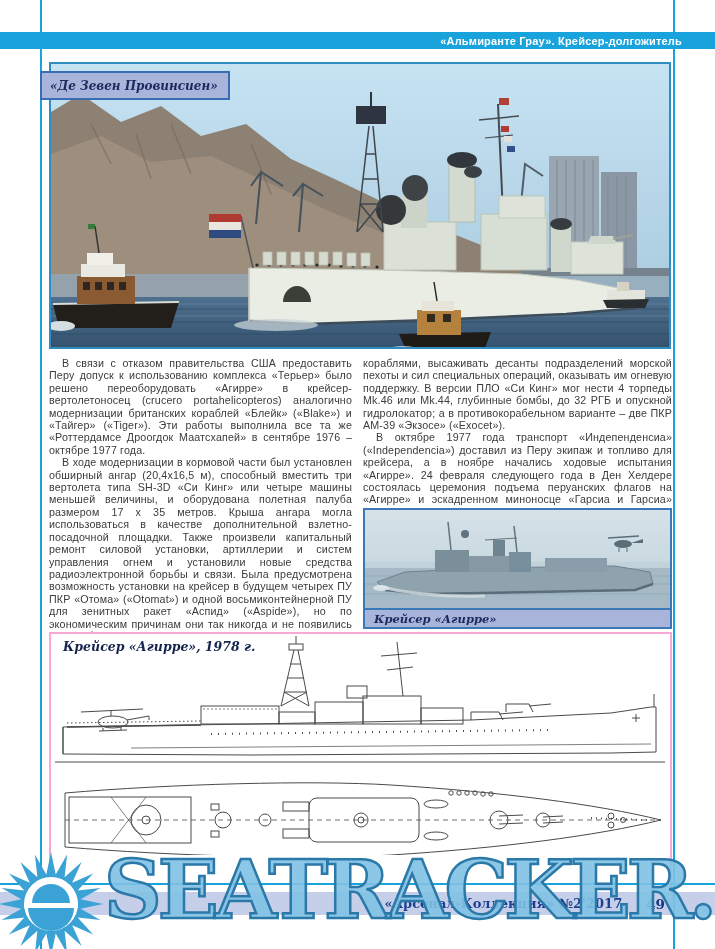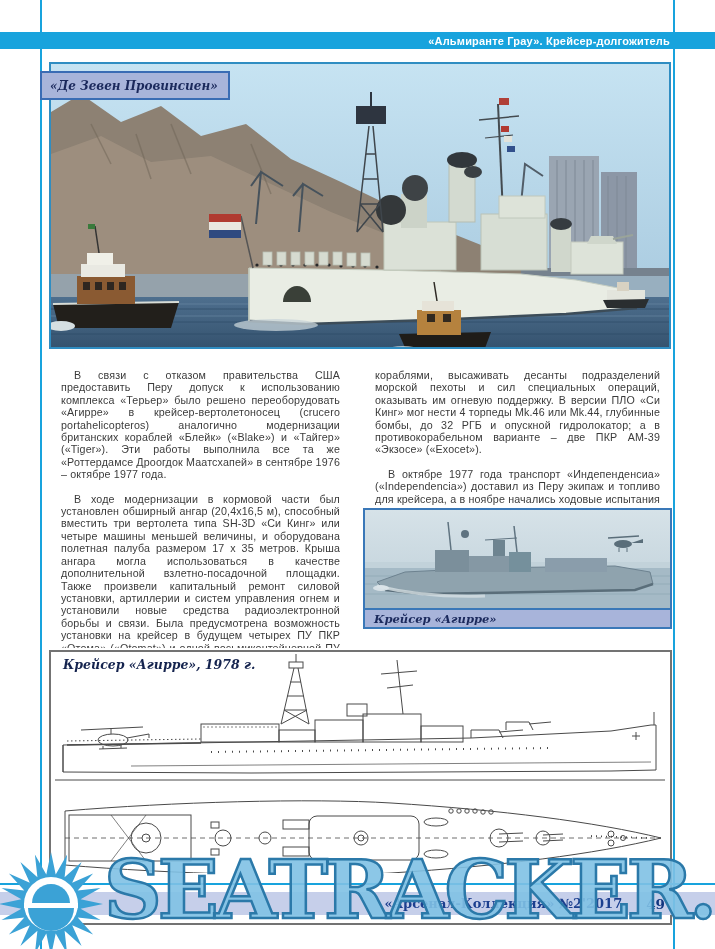--- a/index.html
+++ b/index.html
@@ -7,50 +7,50 @@
         font-family:"Liberation Sans",sans-serif;}
 
   
   .vline{position:absolute;top:0;width:2px;height:949px;background:#18a3dd;z-index:5;}
   .vline.left{left:40px;}
   .vline.right{left:673px;}
   .hrule-bottom{position:absolute;left:0;top:883px;width:715px;height:2px;background:#18a3dd;z-index:5;}
 
   
   .header-band{position:absolute;left:0;top:32px;width:715px;height:17px;background:#18a3dd;z-index:6;
-               display:flex;align-items:center;justify-content:flex-end;padding-right:45px;box-sizing:border-box;}
+               display:flex;align-items:center;justify-content:flex-end;padding-right:33px;box-sizing:border-box;}
   .header-band span{color:#ffffff;font-size:11px;font-weight:bold;letter-spacing:.2px;}
 
   
   .main-photo{position:absolute;left:49px;top:62px;width:622px;height:287px;border:2px solid #2f8dc2;
               box-sizing:border-box;z-index:2;background:#bcd9e8;}
   .caption-box{position:absolute;left:40px;top:71px;z-index:7;background:#a8b4da;border:2px solid #3a6cb4;
                padding:3px 10px 4px 8px;}
   .caption-box span{font-family:"DejaVu Serif",serif;font-style:italic;font-weight:bold;
                     font-size:12px;color:#1b295c;white-space:nowrap;}
 
   
   .col{position:absolute;top:357px;text-align:justify;color:#3b3b3b;font-size:10.7px;line-height:12.4px;
        letter-spacing:.15px;overflow:hidden;z-index:2;}
-  .col p{margin:12px;text-indent:13px;}
+  .col p{margin:0;text-indent:13px;}
   .col p.noindent{text-indent:0;}
   .col.left{left:49px;width:303px;height:291px;}
   .col.right{left:363px;width:309px;height:149px;}
 
   
   .secondary-photo{position:absolute;left:363px;top:508px;width:309px;height:102px;border:2px solid #3a78b8;
                    box-sizing:border-box;z-index:2;background:#c6d6de;}
   .secondary-caption{position:absolute;left:363px;top:610px;width:309px;height:19px;background:#a8b4da;
                      border:2px solid #3a78b8;border-top:none;box-sizing:border-box;z-index:2;
                      display:flex;align-items:center;padding-left:9px;}
   .secondary-caption span{font-family:"DejaVu Serif",serif;font-style:italic;font-weight:bold;
                           font-size:11.5px;color:#1b295c;}
 
   
-  .drawing-box{position:absolute;left:49px;top:650px;width:623px;height:275px;border:2px solid #737373;
+  .drawing-box{position:absolute;left:49px;top:632px;width:623px;height:275px;border:2px solid #f9a8d4;
                box-sizing:border-box;background:#ffffff;z-index:2;}
   .drawing-label{position:absolute;left:12px;top:5px;font-family:"DejaVu Serif",serif;font-style:italic;
                  font-weight:bold;font-size:12.5px;color:#14234e;z-index:3;}
 
   
   .footer-band{position:absolute;left:0;top:892px;width:715px;height:23px;background:#c6cfea;z-index:3;
                display:flex;align-items:center;justify-content:flex-end;padding-right:50px;box-sizing:border-box;gap:24px;padding-left:20px;}
   .footer-band .journal{font-family:"DejaVu Serif",serif;font-weight:bold;font-size:13px;color:#1c3f8f;}
   .footer-band .pagenum{font-family:"DejaVu Serif",serif;font-weight:bold;font-size:13.5px;color:#12367f;}
 

